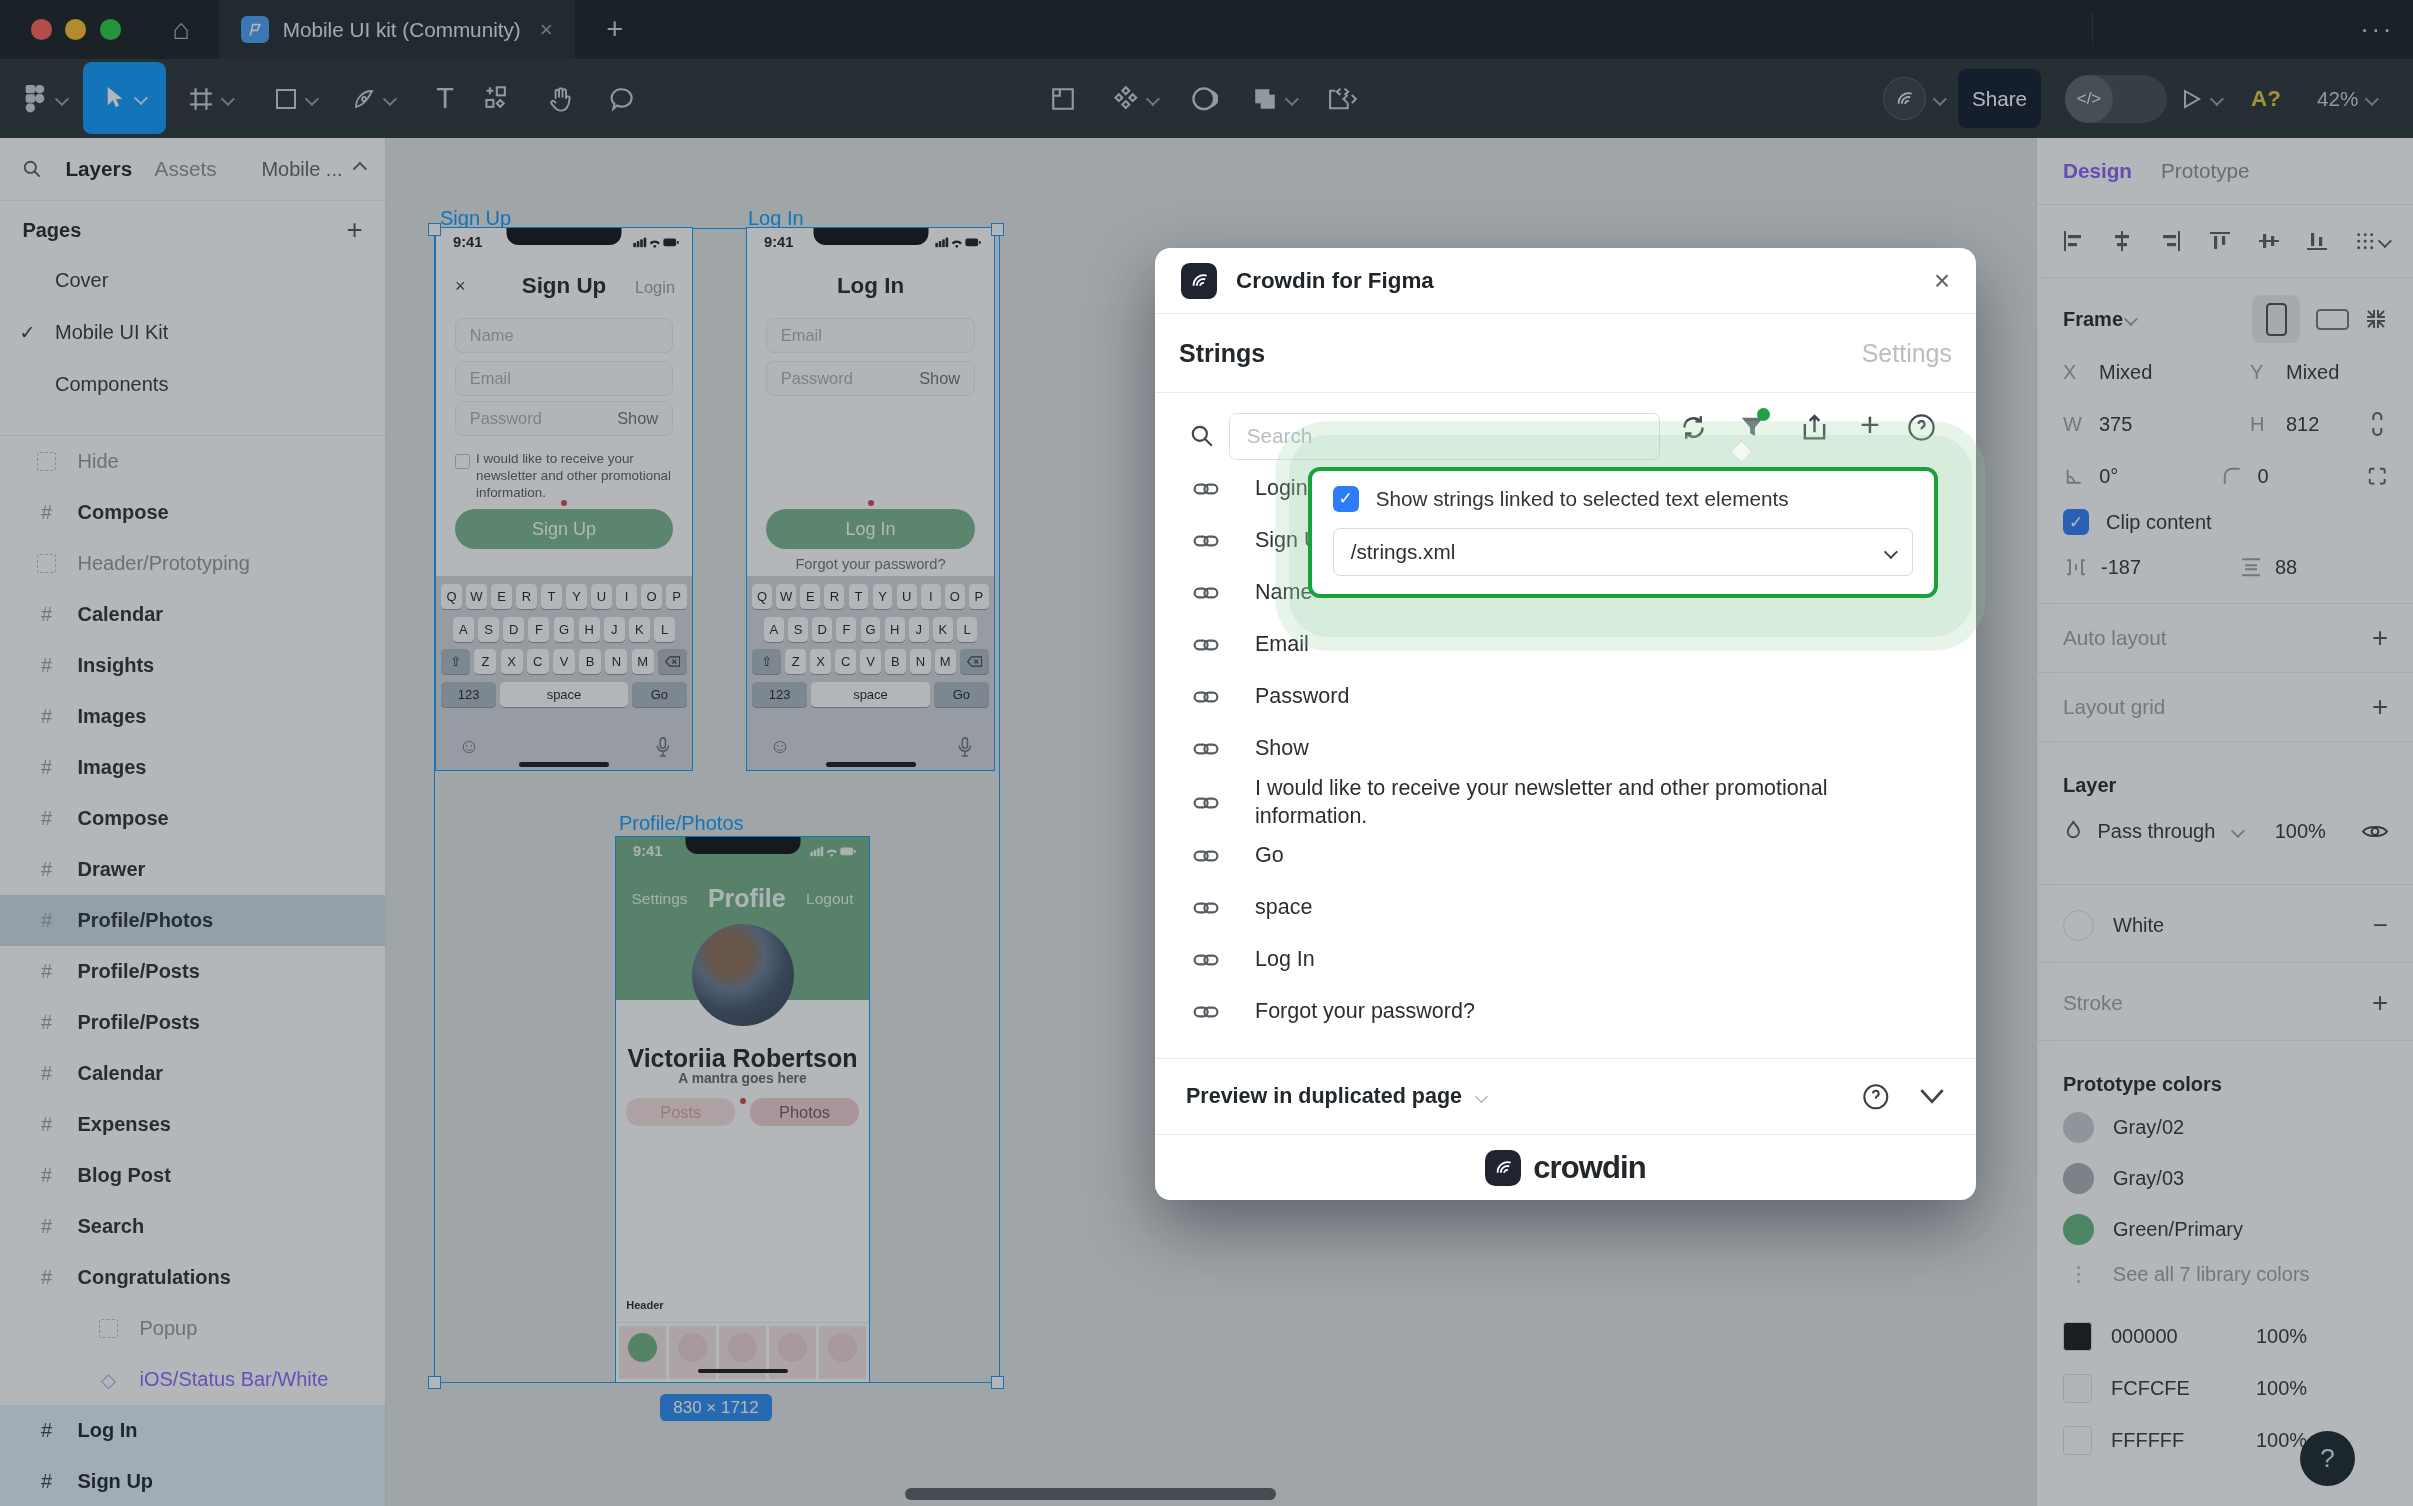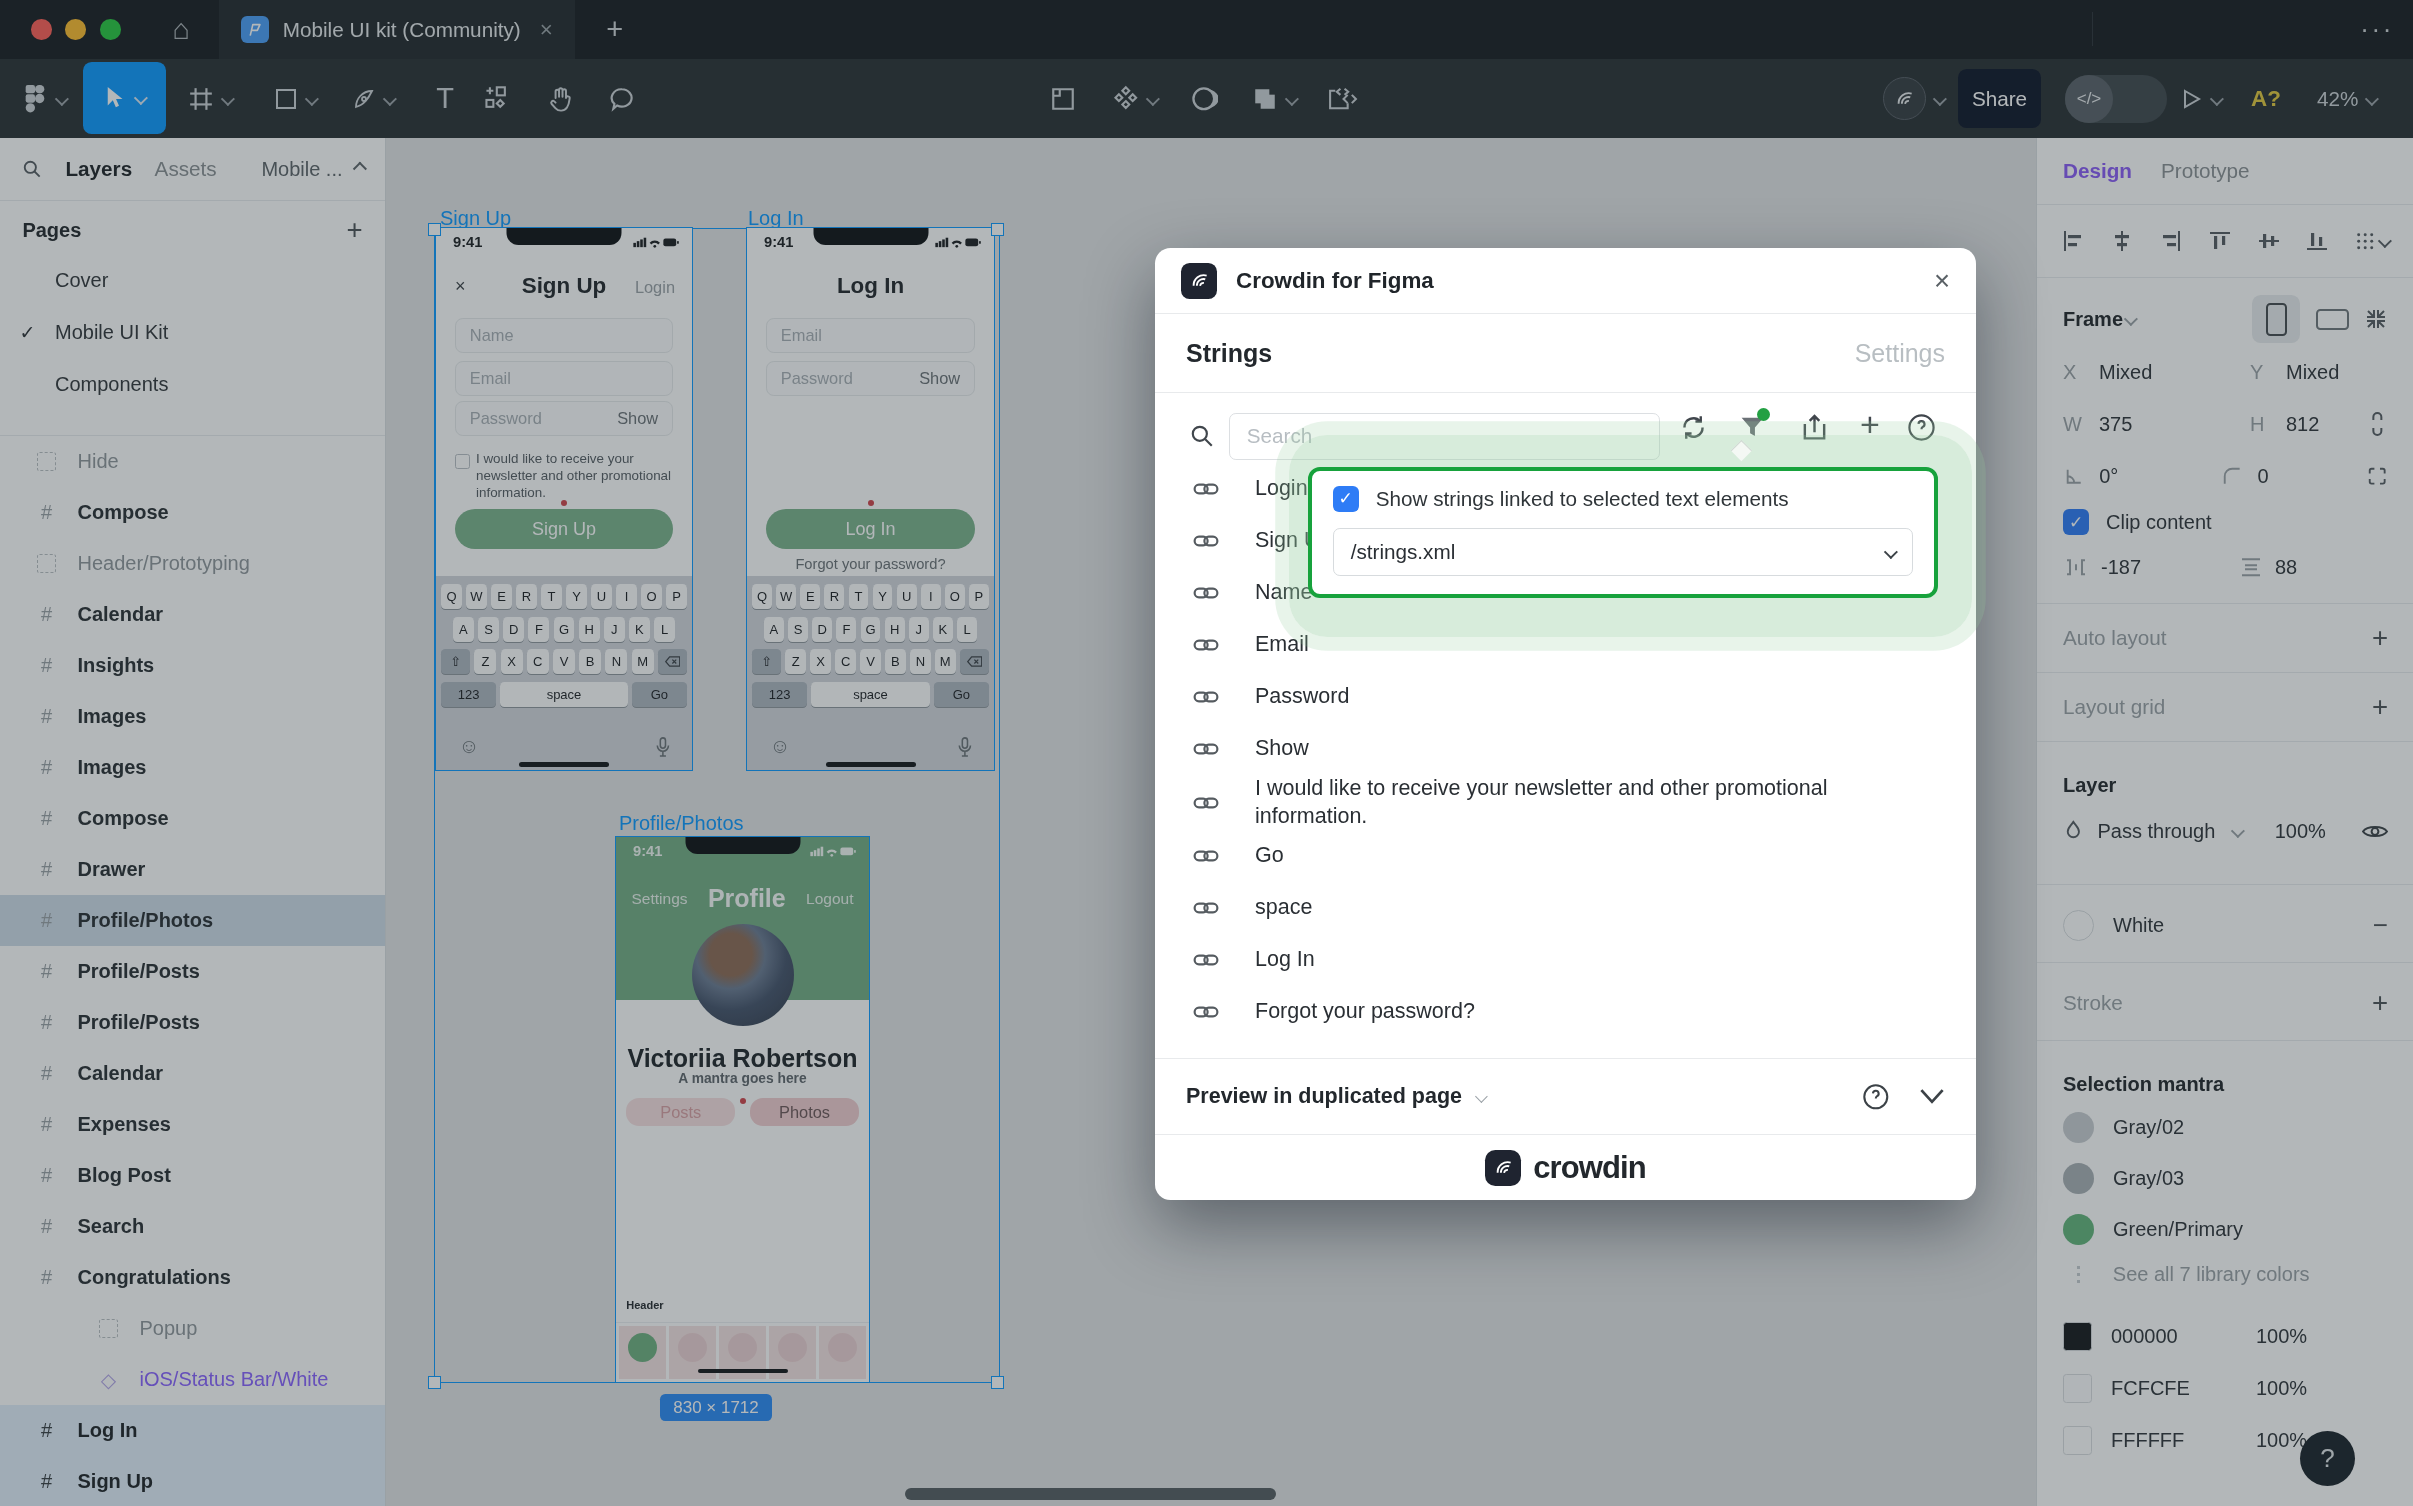--- a/index.html
+++ b/index.html
@@ -118,21 +118,21 @@
   
   #dim{position:absolute;inset:0;background:rgba(33,43,49,0.34);z-index:40;}
 
   
   #modal{position:absolute;left:1155px;top:248px;width:821px;height:952px;background:#fff;border-radius:15.5px;
          box-shadow:0 26px 69px rgba(10,20,30,.45);z-index:60;}
   #mhead{position:absolute;left:0;right:0;top:0;height:66px;display:flex;align-items:center;padding:0 26px;border-bottom:0.9px solid #e8eaec;box-sizing:border-box;}
   #mlogo{width:36px;height:36px;border-radius:8.6px;background:#1f2430;display:flex;align-items:center;justify-content:center;margin-right:19px;}
   #mtitle{font-size:22.4px;font-weight:bold;color:#20252a;}
   #mclose{margin-left:auto;font-size:27.6px;color:#5a6166;}
-  #mtabs{position:absolute;left:0;right:0;top:66px;height:79px;display:flex;align-items:center;padding:0 31px;border-bottom:0.9px solid #e8eaec;box-sizing:border-box;}
+  #mtabs{position:absolute;left:0;right:0;top:66px;height:79px;display:flex;align-items:center;padding:0 24px;border-bottom:0.9px solid #e8eaec;box-sizing:border-box;}
   #mtabs .s1{font-size:25px;font-weight:600;color:#23282d;}
   #mtabs .s2{margin-left:auto;font-size:25px;color:#b8bec2;}
   #msearchrow{position:absolute;left:0;right:0;top:145px;height:86px;display:flex;align-items:center;padding:0 34px;box-sizing:border-box;color:#40464c;}
   #msearch{width:431px;height:47px;border:0.9px solid #dcdfe2;border-radius:6.9px;margin-left:13.8px;padding:0 17px;font-size:20.7px;color:#2a2f34;font-family:"Liberation Sans",sans-serif;box-sizing:border-box;}
   #msearch::placeholder{color:#b7bdc2;}
   .mico{position:absolute;top:165px;color:#40464c;}
   #mlist{position:absolute;left:0;right:0;top:215px;}
   .srow{display:flex;align-items:center;min-height:52px;padding:0 38px;color:#2a2f34;font-size:21.5px;gap:36px;}
   .srow span{max-width:638px;line-height:27.6px;}
   .srow svg{flex:0 0 auto;color:#555b60;}
@@ -997,21 +997,21 @@
       <span class="rplus" style="font-size:26px">−</span>
     </div>
     <div class="sline" style="top:824px"></div>
     <div class="rrow" style="top:845px;height:40px">
       <span class="dim" style="font-size:20.7px">Stroke</span>
       <span class="rplus">+</span>
     </div>
     <div class="sline" style="top:902px"></div>
 
     <div class="rrow" style="top:927px;height:38px">
-      <span class="sechdr">Selection mantra</span>
+      <span class="sechdr">Prototype colors</span>
     </div>
     <div style="position:absolute;left:0;right:0;top:964px">
 
     <div class="rrow" style="position:static;height:51px">
         <span class="swc" style="background: rgb(201, 206, 210);"></span>
         <span class="gval">Gray/02</span>
       </div>
         <div class="rrow" style="position:static;height:51px">
         <span class="swc" style="background: rgb(169, 176, 181);"></span>
         <span class="gval">Gray/03</span>

